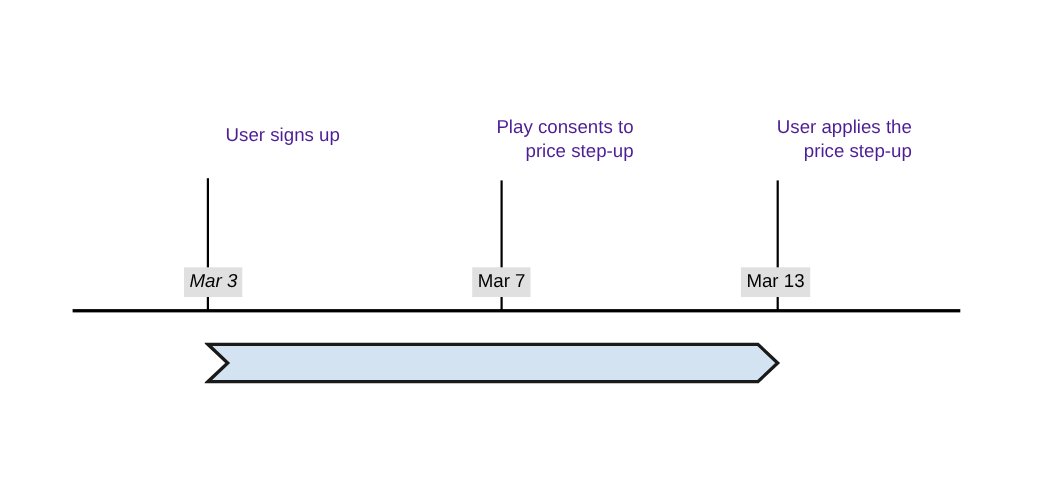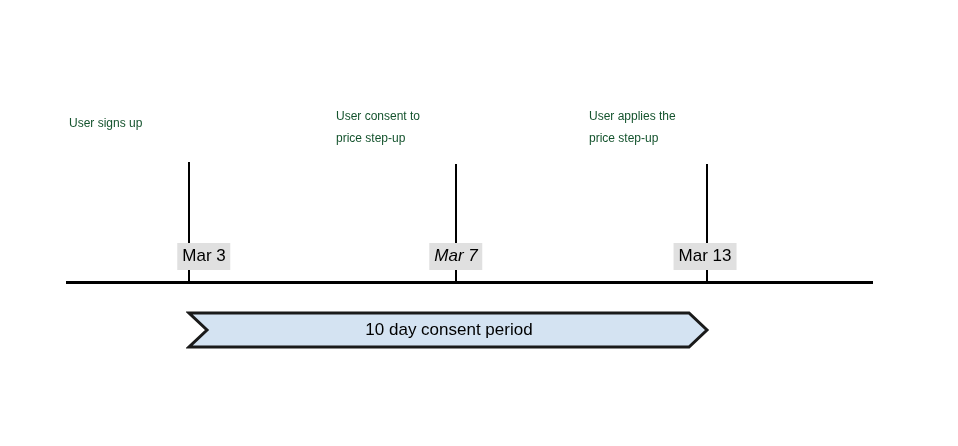--- a/index.html
+++ b/index.html
@@ -14,24 +14,24 @@
     overflow: hidden;
     font-family: "Liberation Sans", sans-serif;
     color: #000000;
   }
   #timeline-figure {
     position: absolute;
     inset: 0;
   }
   .milestone-label {
     position: absolute;
-    text-align: left;
-    font-size: 12px;
+    text-align: right;
+    font-size: 17px;
     line-height: 22px;
-    color: #14532d;
+    color: #4c1d95;
     white-space: pre-line;
     transform: translateX(-50%);
   }
   .tick-line {
     position: absolute;
     width: 2px;
     background: #000000;
     transform: translateX(-1px);
   }
   .date-chip {
@@ -65,34 +65,33 @@
     color: #000000;
   }
 </style>
 </head>
 <body>
 
 <div id="timeline-figure">
 
   <div class="milestone-label" style="left:189px; top:112px; width:240px;">User signs up</div>
   <div class="tick-line" style="left:189px; top:162px; height:120px;"></div>
-  <div class="date-chip" style="left:204px; top:243px;">Mar 3</div>
+  <div class="date-chip" style="left:194px; top:243px;font-style:italic;">Mar 3</div>
 
-  <div class="milestone-label" style="left:456px; top:105px; width:240px;">User consent to
+  <div class="milestone-label" style="left:456px; top:105px; width:240px;">Play consents to
 price step-up</div>
   <div class="tick-line" style="left:456px; top:164px; height:118px;"></div>
-  <div class="date-chip" style="left:456px; top:243px;font-style:italic;">Mar 7</div>
+  <div class="date-chip" style="left:456px; top:243px;">Mar 7</div>
 
   <div class="milestone-label" style="left:709px; top:105px; width:240px;">User applies the
 price step-up</div>
   <div class="tick-line" style="left:707px; top:164px; height:118px;"></div>
   <div class="date-chip" style="left:705px; top:243px;">Mar 13</div>
 
   <div id="axis-line" style="left:66px; top:281px; width:807px;"></div>
 
   <div id="consent-banner" style="left:186px; top:310px; width:526px; height:40px;">
     <svg width="526" height="40" viewBox="0 0 526 40">
       <polygon points="3,3 503,3 521,20 503,37 3,37 21,20" fill="#d4e3f2" stroke="#1a1a1a" stroke-width="3" stroke-linejoin="miter"></polygon>
     </svg>
-    <div id="consent-banner-label" style="top:10px;">10 day consent period</div>
   </div>
 
 </div>
 
 </body></html>

